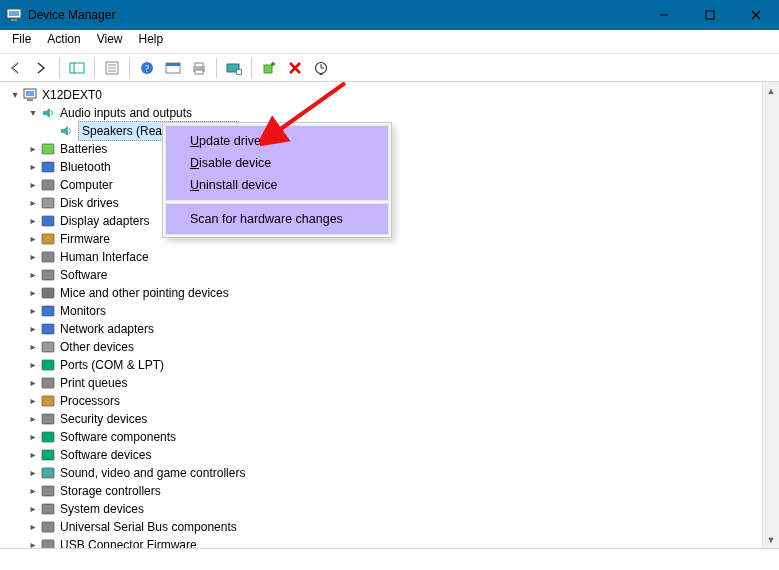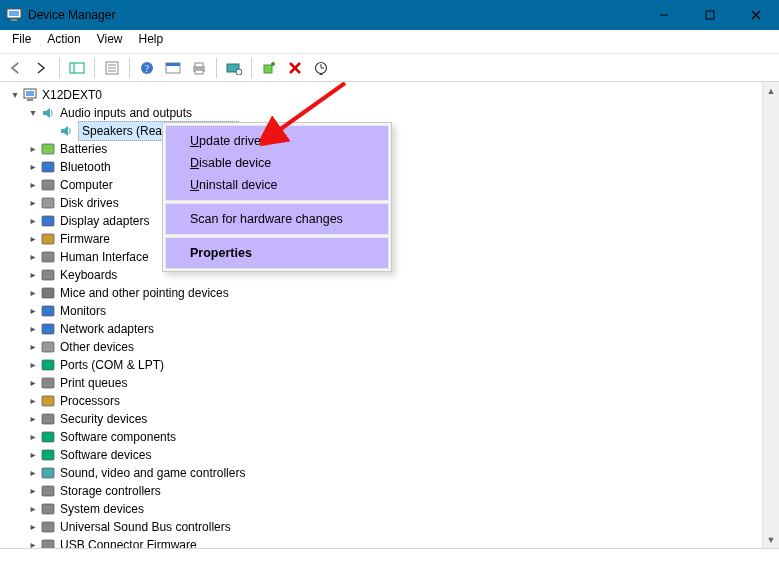--- a/index.html
+++ b/index.html
@@ -362,21 +362,21 @@
           </span>
           <span>Human Interface</span>
         </div>
         <div class="row indent1">
           <span class="arrow">▸</span>
           <span class="devicon">
             <svg width="16" height="16">
               <rect x="2" y="3" width="12" height="10" rx="1" fill="#888" stroke="#555" stroke-width="0.7"></rect>
             </svg>
           </span>
-          <span>Keyboards</span>
+          <span>Software</span>
         </div>
         <div class="row indent1">
           <span class="arrow">▸</span>
           <span class="devicon">
             <svg width="16" height="16">
               <rect x="2" y="3" width="12" height="10" rx="1" fill="#777" stroke="#555" stroke-width="0.7"></rect>
             </svg>
           </span>
           <span>Mice and other pointing devices</span>
         </div>
@@ -488,21 +488,21 @@
           </span>
           <span>System devices</span>
         </div>
         <div class="row indent1">
           <span class="arrow">▸</span>
           <span class="devicon">
             <svg width="16" height="16">
               <rect x="2" y="3" width="12" height="10" rx="1" fill="#888" stroke="#555" stroke-width="0.7"></rect>
             </svg>
           </span>
-          <span>Universal Sound Bus controllers</span>
+          <span>Universal Serial Bus components</span>
         </div>
         <div class="row indent1">
           <span class="arrow">▸</span>
           <span class="devicon">
             <svg width="16" height="16">
               <rect x="2" y="3" width="12" height="10" rx="1" fill="#888" stroke="#555" stroke-width="0.7"></rect>
             </svg>
           </span>
           <span>USB Connector Firmware</span>
         </div>
@@ -510,23 +510,20 @@
   </div>
 
   <div class="ctxmenu">
     <div class="group">
       <div class="item"><span><u>U</u>pdate driver</span></div>
       <div class="item"><span><u>D</u>isable device</span></div>
       <div class="item"><span><u>U</u>ninstall device</span></div>
     </div>
     <div class="group">
       <div class="item">Scan for hardware changes</div>
-    </div>
-    <div class="group">
-      <div class="item bold">Properties</div>
     </div>
   </div>
 
   <svg class="red-arrow" viewBox="0 0 90 70">
     <defs>
       <marker id="ah" markerWidth="8" markerHeight="8" refX="2" refY="4" orient="auto">
         <path d="M0 0 L8 4 L0 8 z" fill="#e11"></path>
       </marker>
     </defs>
     <line x1="85" y1="5" x2="15" y2="55" stroke="#e11" stroke-width="4" marker-end="url(#ah)"></line>

